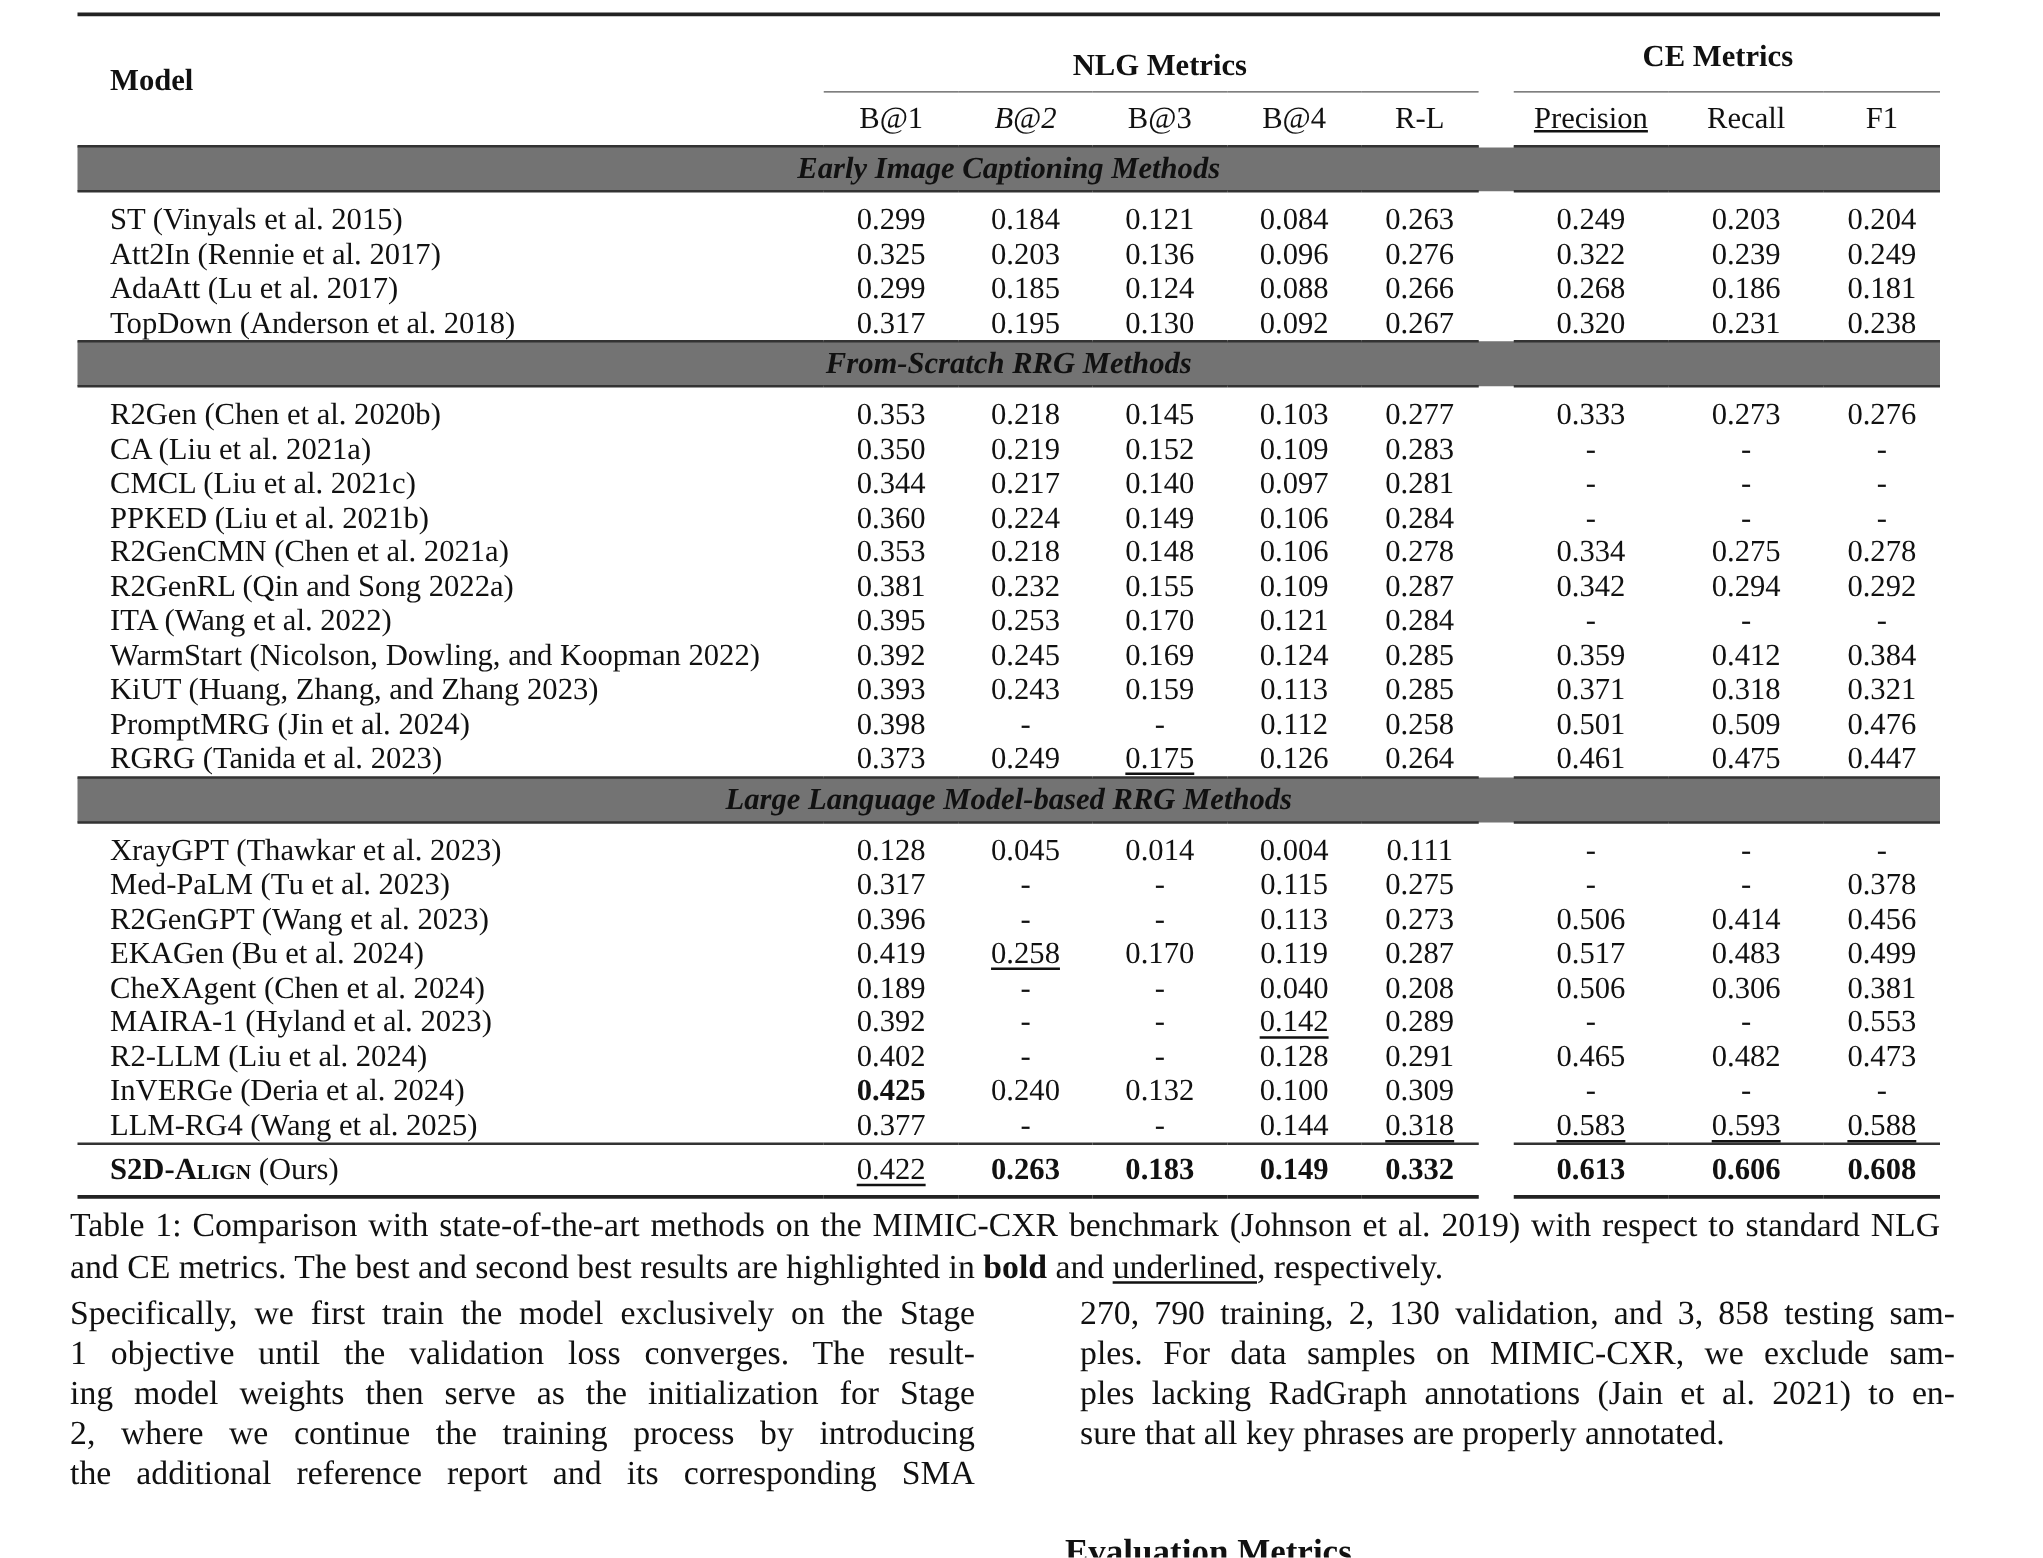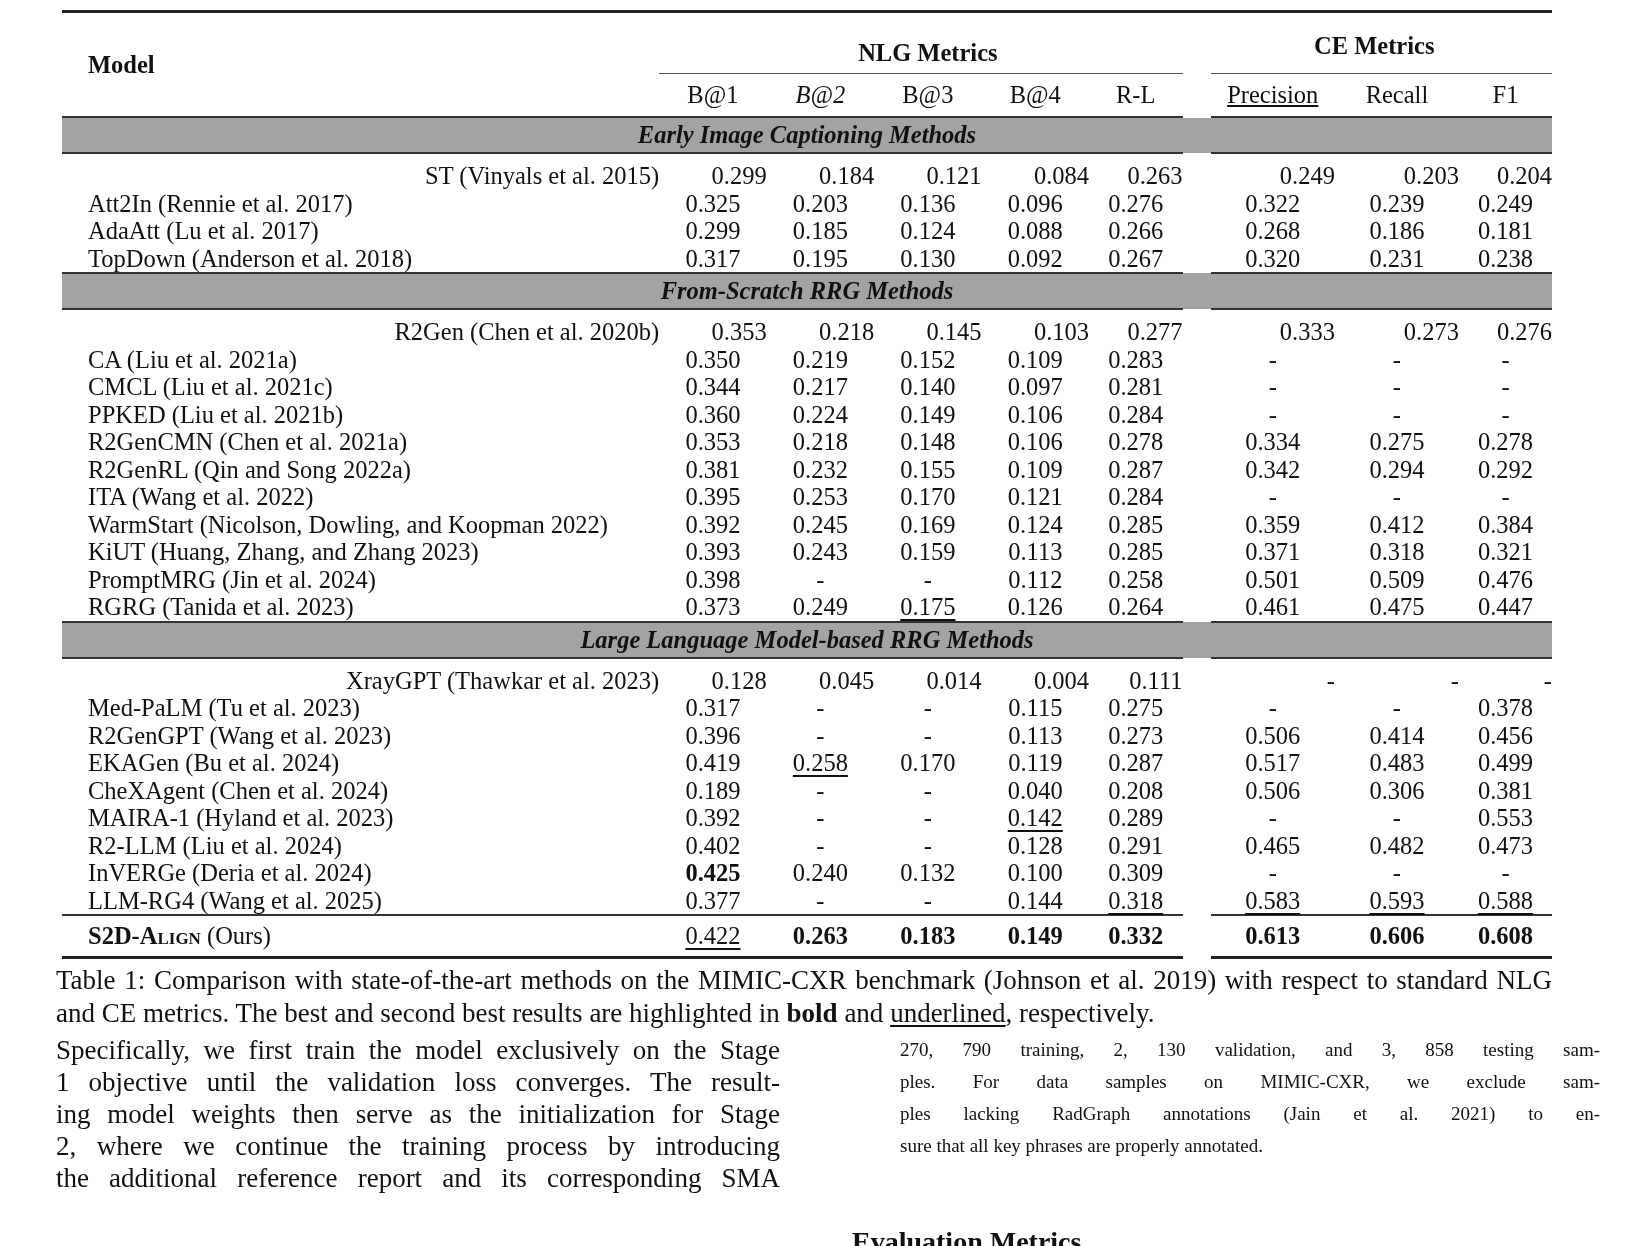--- a/index.html
+++ b/index.html
@@ -9,42 +9,42 @@
   }
   .table-wrap { position: absolute; left: 62px; top: 10px; width: 1490px; }
   .rule-thick { height: 3px; background: #222; }
   table { border-collapse: collapse; width: 100%; table-layout: fixed; font-size: 24.5px; }
   td, th { padding: 0; font-weight: normal; white-space: nowrap; }
   .col-model { width: 600px; text-align: left; padding-left: 26px; }
   .c { text-align: center; }
   .hdr-row1 td { height: 40px; font-weight: bold; }
   .hdr-row2 td { height: 42px; }
   .section-row td {
-    background: #a3a3a3; text-align: center; font-style: italic; font-weight: bold;
+    background: #737373; text-align: center; font-style: italic; font-weight: bold;
     height: 34px; border-top: 2px solid #333; border-bottom: 2px solid #333;
   }
   .data-row td { height: 27.5px; line-height: 27px; }
-  .first-data td { padding-top: 8px; text-align: right; }
+  .first-data td { padding-top: 8px; }
   .last-data td { padding-bottom: 0; }
   .ours-row td { height: 40px; border-top: 2px solid #333; border-bottom: 3px solid #222; }
   .b { font-weight: bold; }
   .u { text-decoration: underline; text-underline-offset: 4px; }
   .sc { font-variant: small-caps; font-weight: bold; }
   .caption {
     position: absolute; left: 56px; top: 964px; width: 1496px;
     font-size: 27px; line-height: 33px; text-align: justify;
   }
   .caption .u { text-underline-offset: 3px; }
   .col-left {
     position: absolute; left: 56px; top: 1034px; width: 724px;
     font-size: 27px; line-height: 32px; text-align: justify; text-align-last: justify;
   }
   .col-right {
-    position: absolute; left: 900px; top: 1034px; width: 700px;
-    font-size: 19px; line-height: 32px; text-align: justify;
+    position: absolute; left: 864px; top: 1034px; width: 700px;
+    font-size: 27px; line-height: 32px; text-align: justify;
   }
   .col-right .last-line { text-align: left; }
   .subheading {
     position: absolute; left: 852px; top: 1226px; font-size: 28px; font-weight: bold;
   }
   .para-line { display: block; }
 </style>
 </head>
 <body>
 

